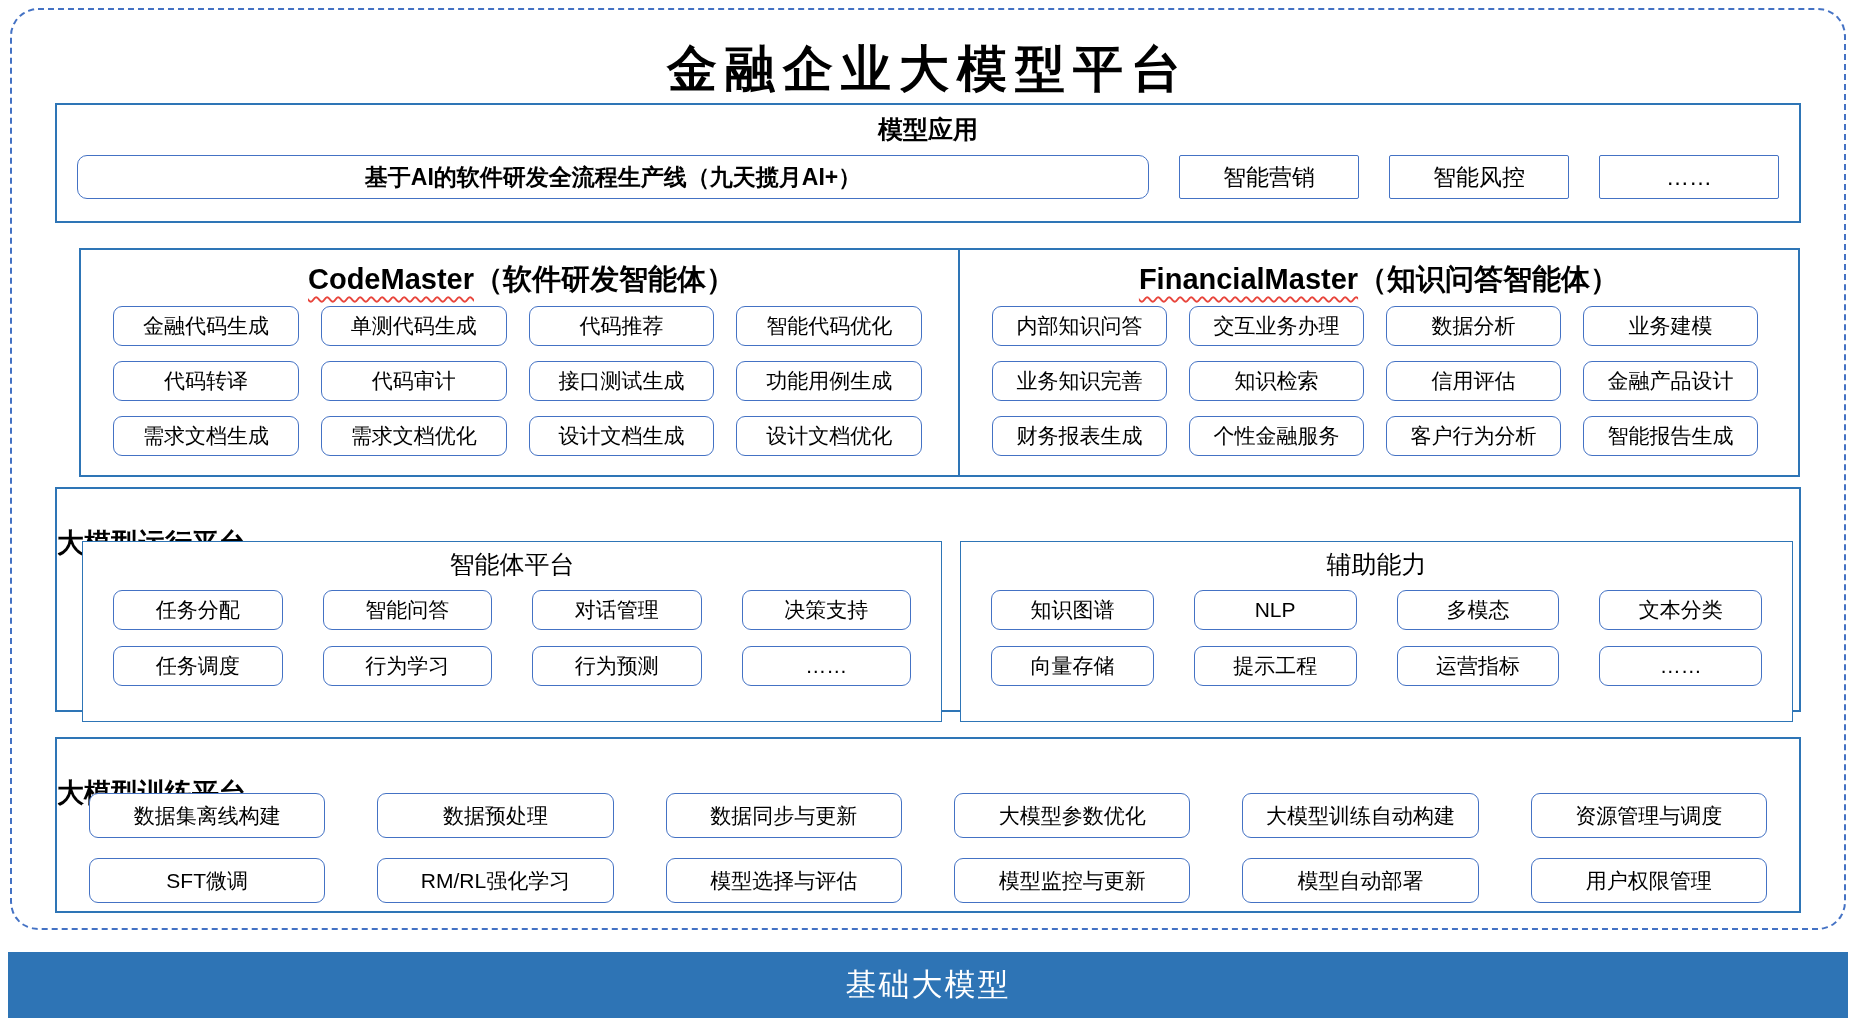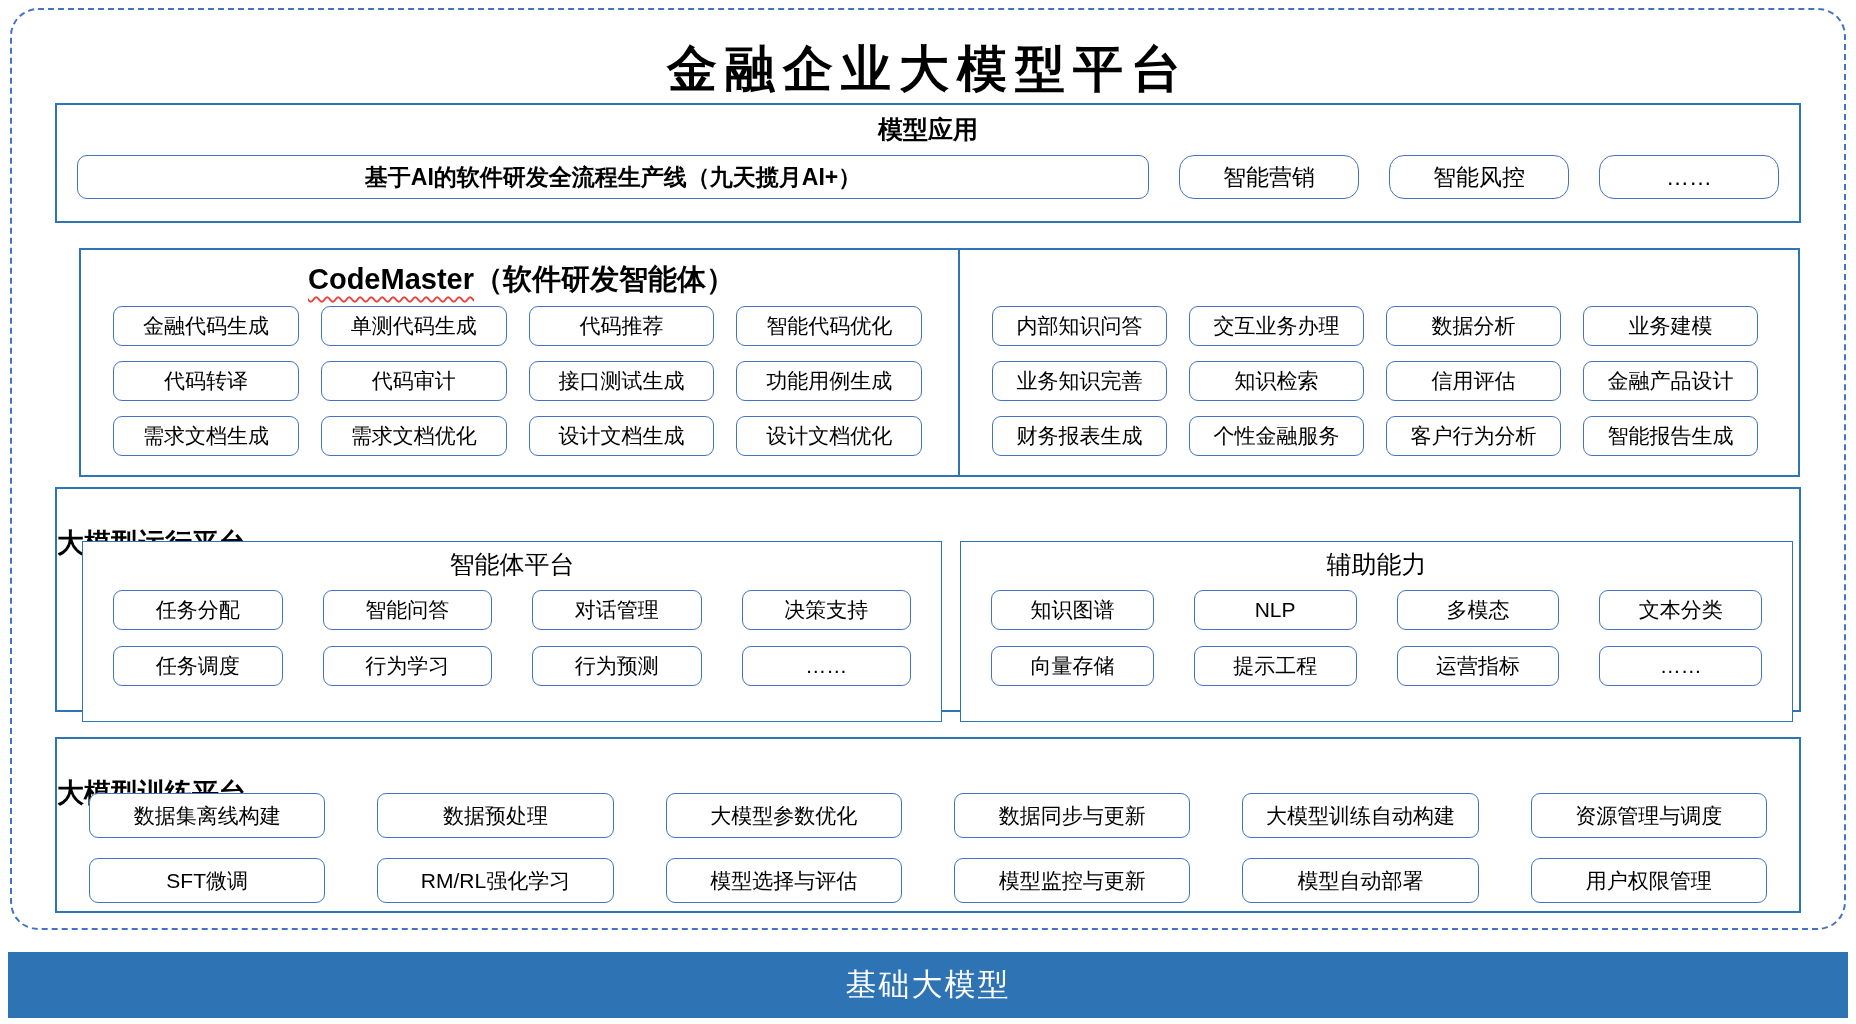--- a/index.html
+++ b/index.html
@@ -23,21 +23,21 @@
 
   
   .sec-app { left:55px; top:103px; width:1746px; height:120px; }
   .app-row { position:absolute; left:20px; right:20px; top:50px; display:flex; gap:30px; }
   .pipeline-box {
     flex:1; height:44px; border:1.5px solid #4472c4; border-radius:10px;
     display:flex; align-items:center; justify-content:center;
     font-weight:bold; font-size:23px;
   }
   .app-chips { display:flex; gap:30px; }
-  .app-chips .chip { width:180px; height:44px; font-size:23px; border-radius:15px; }
+  .app-chips .chip { width:180px; height:44px; font-size:23px; border-radius:2px; }
 
   
   .chip {
     border:1.5px solid #4472c4; border-radius:9px; background:#fff;
     display:flex; align-items:center; justify-content:center;
     font-size:21px; white-space:nowrap;
   }
 
   
   .sec-code { left:55px;  top:248px; width:885px; height:229px;margin-left:24px; }
@@ -112,20 +112,23 @@
         <div class="chip">接口测试生成</div>
         <div class="chip">功能用例生成</div>
         <div class="chip">需求文档生成</div>
         <div class="chip">需求文档优化</div>
         <div class="chip">设计文档生成</div>
         <div class="chip">设计文档优化</div>
       </div>
   </div>
 
   <div class="sect sec-fin">
+    <div class="agent-title">
+      <span class="wavy">FinancialMaster</span><span>（知识问答智能体）</span>
+    </div>
     <div class="grid-4">
         <div class="chip">内部知识问答</div>
         <div class="chip">交互业务办理</div>
         <div class="chip">数据分析</div>
         <div class="chip">业务建模</div>
         <div class="chip">业务知识完善</div>
         <div class="chip">知识检索</div>
         <div class="chip">信用评估</div>
         <div class="chip">金融产品设计</div>
         <div class="chip">财务报表生成</div>
@@ -165,22 +168,22 @@
           <div class="chip">……</div>
         </div>
     </div>
   </div>
 
   <div class="sect sec-train">
     <div class="sect-header-lg">大模型训练平台</div>
     <div class="grid-6">
         <div class="chip">数据集离线构建</div>
         <div class="chip">数据预处理</div>
+        <div class="chip">数据同步与更新</div>
         <div class="chip">大模型参数优化</div>
-        <div class="chip">数据同步与更新</div>
         <div class="chip">大模型训练自动构建</div>
         <div class="chip">资源管理与调度</div>
         <div class="chip">SFT微调</div>
         <div class="chip">RM/RL强化学习</div>
         <div class="chip">模型选择与评估</div>
         <div class="chip">模型监控与更新</div>
         <div class="chip">模型自动部署</div>
         <div class="chip">用户权限管理</div>
       </div>
   </div>

